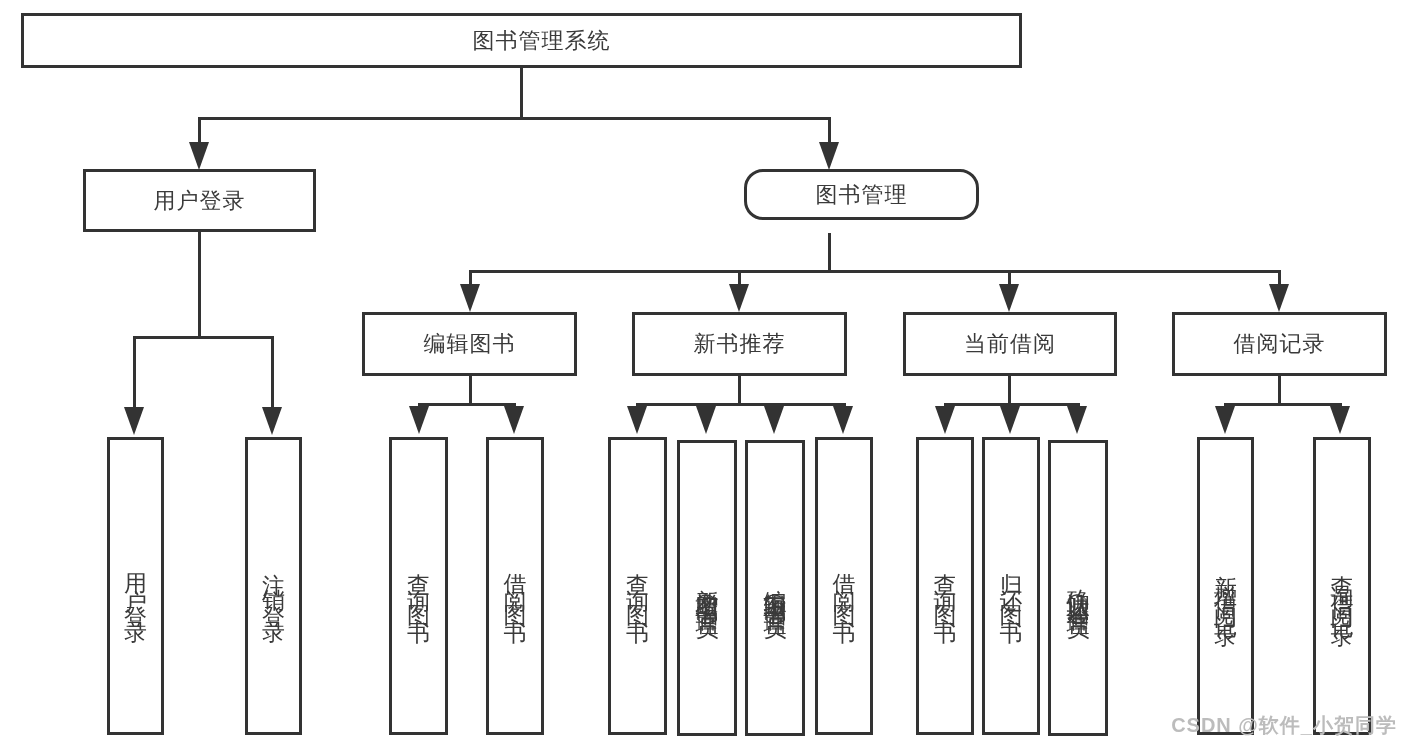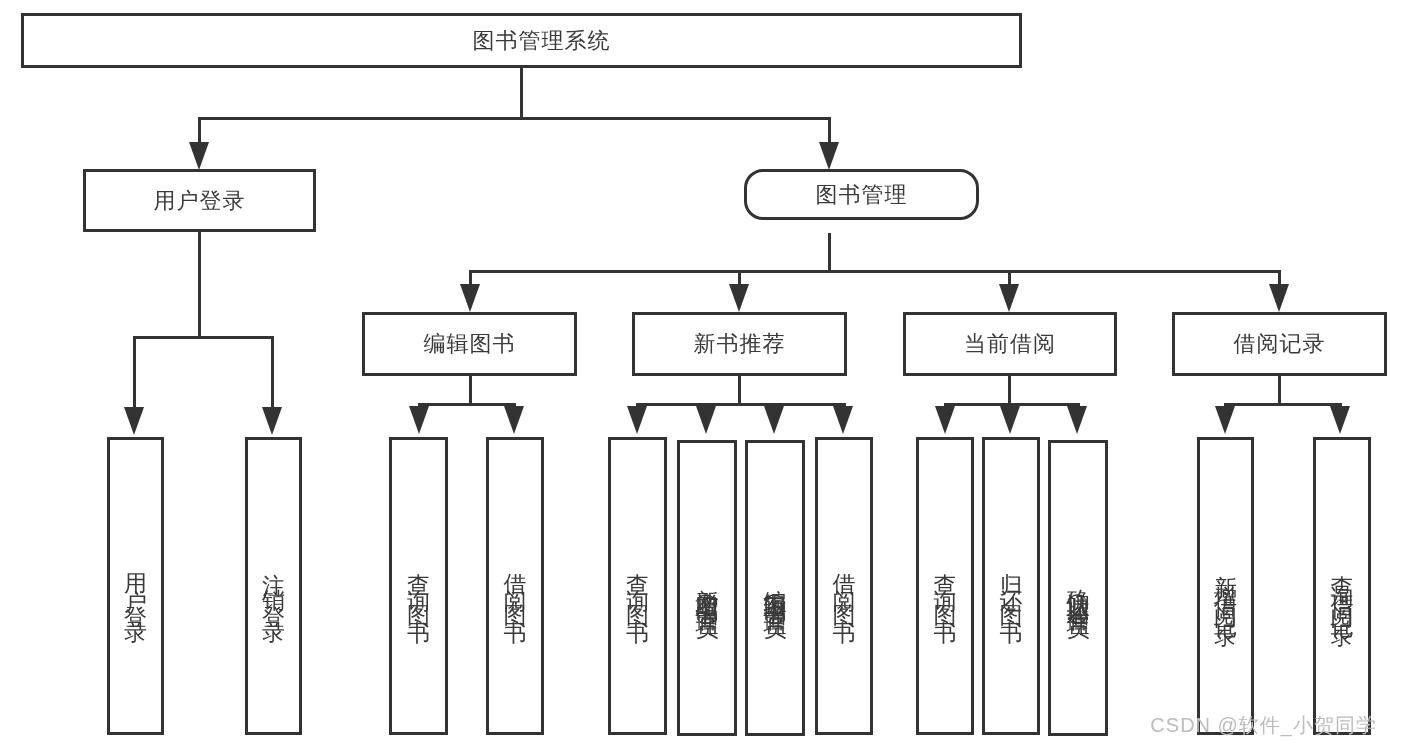--- a/index.html
+++ b/index.html
@@ -21,22 +21,22 @@
   .ls6{letter-spacing:10px;}
   .ls9{letter-spacing:4px;}
   .hline{position:absolute;height:3px;background:#333333;}
   .vline{position:absolute;width:3px;background:#333333;}
   .arrow{
     position:absolute;width:0;height:0;
     border-left:10px solid transparent;border-right:10px solid transparent;
     border-top:28px solid #333333;
   }
   .watermark{
-    position:absolute;right:28px;bottom:8px;z-index:5;
-    font-size:20px;color:#bcbcbc;letter-spacing:1px;white-space:nowrap;
+    position:absolute;right:8px;bottom:8px;z-index:5;
+    font-size:20px;color:#bcbcbc;letter-spacing:1px;white-space:nowrap;font-weight:bold;
   }
 </style>
 </head>
 <body>
 
 <div class="canvas">
 
   <div class="node" style="left:21px;top:13px;width:1001px;height:55px;padding-left:40px;">
     <span>图书管理系统</span>
   </div>

